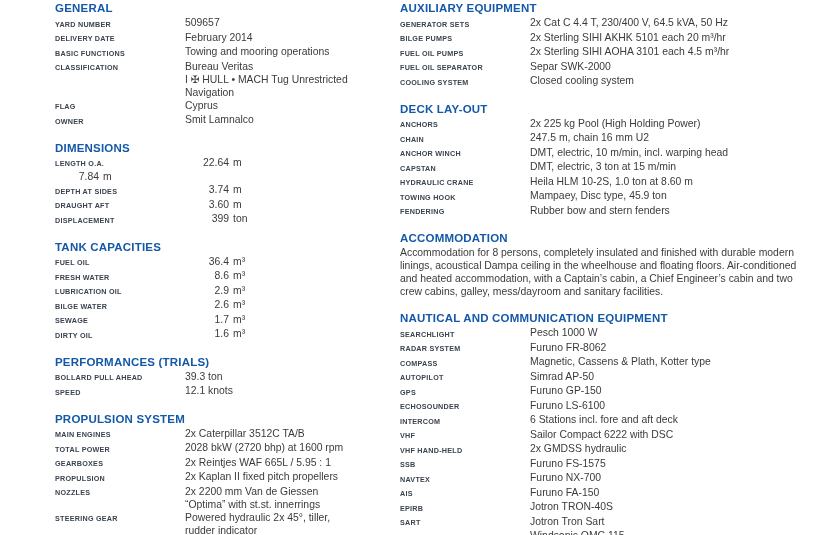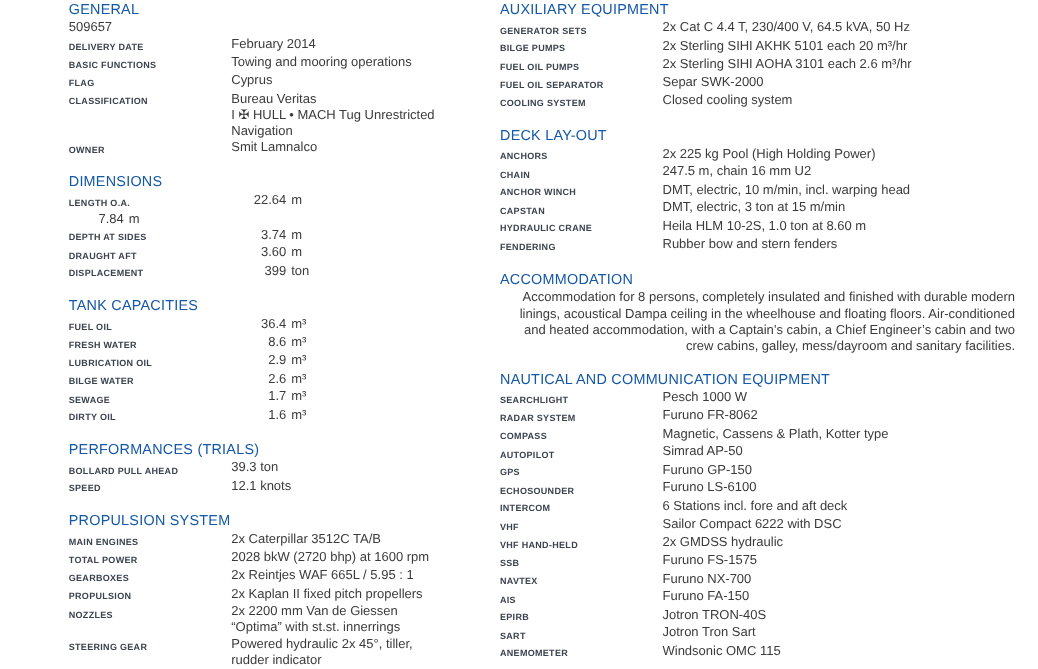--- a/index.html
+++ b/index.html
@@ -5,76 +5,77 @@
   html,body { margin:0; padding:0; }
   body {
     width:830px; height:535px; background:#ffffff; overflow:hidden;
     font-family:"Liberation Sans", sans-serif; position:relative;
   }
   .col { position:absolute; top:2px; }
   #col-left  { left:55px;  width:372px; }
   #col-right { left:400px; width:428px; }
   .section { margin:0 0 14px 0; }
   .heading {
-    font-size:11.5px; line-height:13px; font-weight:normal;
+    font-size:11.5px; line-height:13px; font-weight:bold;
     color:#1458a8; letter-spacing:0.2px; margin:0 17px 1px 0;
   }
   .row { display:flex; align-items:flex-start; }
   .label {
     flex:0 0 130px; font-size:7.2px; font-weight:bold; color:#3a434f;
     letter-spacing:0.25px; line-height:13px; padding-top:1.5px;
     text-transform:uppercase;
   }
   .value { font-size:10.4px; color:#3b3b3b; }
   .vline { line-height:13px; white-space:nowrap; }
   .num { display:inline-block; min-width:44px; text-align:right; }
   .unit { padding-left:4px; }
   .paragraph {
     font-size:10.4px; color:#3b3b3b; line-height:13px;
-    margin:1px 0 0 0; width:412px;text-align:right;
+    margin:1px 0 0 0; width:412px;
   }
 </style>
 </head>
 <body>
 
 <div id="col-left" class="col">
     <div class="section">
       <div class="heading">GENERAL</div>
       <div class="row">
+        <span class="label">YARD NUMBER</span>
         <div class="value">
           <div class="vline">509657</div>
         </div>
       </div>
       <div class="row">
         <span class="label">DELIVERY DATE</span>
         <div class="value">
           <div class="vline">February 2014</div>
         </div>
       </div>
       <div class="row">
         <span class="label">BASIC FUNCTIONS</span>
         <div class="value">
           <div class="vline">Towing and mooring operations</div>
-        </div>
-      </div>
-      <div class="row">
-        <span class="label">FLAG</span>
-        <div class="value">
-          <div class="vline">Cyprus</div>
         </div>
       </div>
       <div class="row">
         <span class="label">CLASSIFICATION</span>
         <div class="value">
           <div class="vline">Bureau Veritas</div>
           <div class="vline">I ✠ HULL • MACH Tug Unrestricted</div>
           <div class="vline">Navigation</div>
         </div>
       </div>
       <div class="row">
+        <span class="label">FLAG</span>
+        <div class="value">
+          <div class="vline">Cyprus</div>
+        </div>
+      </div>
+      <div class="row">
         <span class="label">OWNER</span>
         <div class="value">
           <div class="vline">Smit Lamnalco</div>
         </div>
       </div>
     </div>
     <div class="section">
       <div class="heading">DIMENSIONS</div>
       <div class="row">
         <span class="label">LENGTH O.A.</span>
@@ -213,21 +214,21 @@
       </div>
       <div class="row">
         <span class="label">BILGE PUMPS</span>
         <div class="value">
           <div class="vline">2x Sterling SIHI AKHK 5101 each 20 m³/hr</div>
         </div>
       </div>
       <div class="row">
         <span class="label">FUEL OIL PUMPS</span>
         <div class="value">
-          <div class="vline">2x Sterling SIHI AOHA 3101 each 2.6 m³/hr</div>
+          <div class="vline">2x Sterling SIHI AOHA 3101 each 4.5 m³/hr</div>
         </div>
       </div>
       <div class="row">
         <span class="label">FUEL OIL SEPARATOR</span>
         <div class="value">
           <div class="vline">Separ SWK-2000</div>
         </div>
       </div>
       <div class="row">
         <span class="label">COOLING SYSTEM</span>
@@ -259,20 +260,26 @@
       <div class="row">
         <span class="label">CAPSTAN</span>
         <div class="value">
           <div class="vline">DMT, electric, 3 ton at 15 m/min</div>
         </div>
       </div>
       <div class="row">
         <span class="label">HYDRAULIC CRANE</span>
         <div class="value">
           <div class="vline">Heila HLM 10-2S, 1.0 ton at 8.60 m</div>
+        </div>
+      </div>
+      <div class="row">
+        <span class="label">TOWING HOOK</span>
+        <div class="value">
+          <div class="vline">Mampaey, Disc type, 45.9 ton</div>
         </div>
       </div>
       <div class="row">
         <span class="label">FENDERING</span>
         <div class="value">
           <div class="vline">Rubber bow and stern fenders</div>
         </div>
       </div>
     </div>
     <div class="section">

